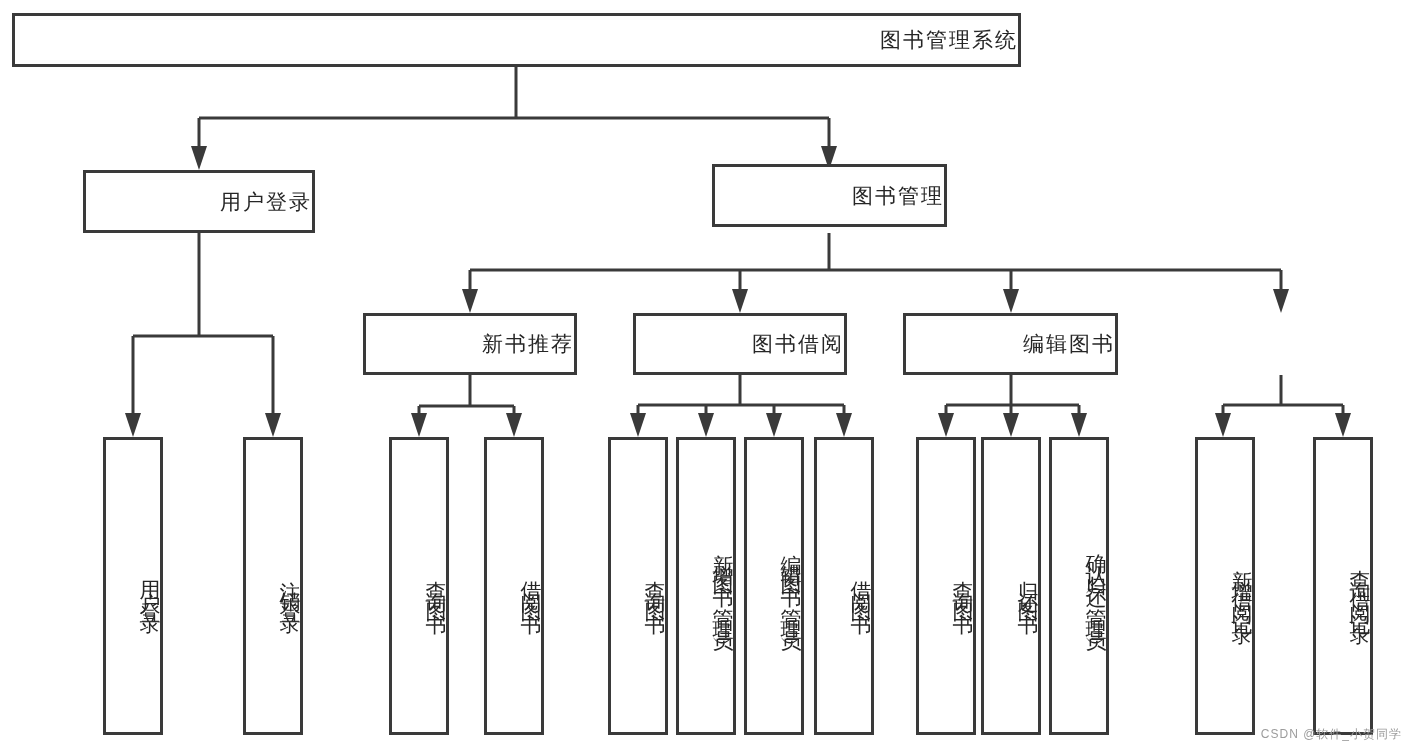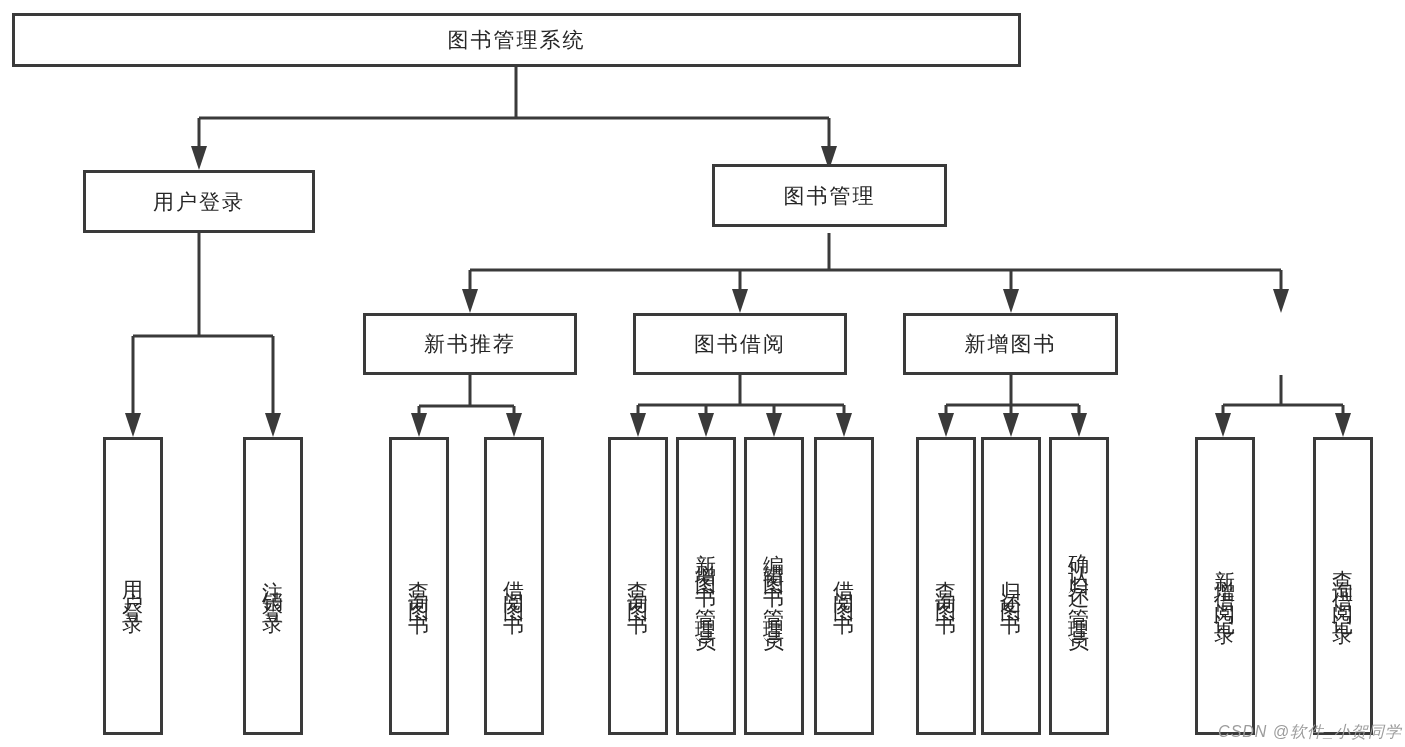--- a/index.html
+++ b/index.html
@@ -18,42 +18,41 @@
     color:var(--text);
   }
   #wires{position:absolute;left:0;top:0;width:1405px;height:747px;color:var(--line);}
   #wires path{stroke:currentColor;stroke-width:3;fill:none;}
   #wires polygon{fill:currentColor;stroke:none;}
   .box{
     position:absolute;
     box-sizing:border-box;
     border:3px solid var(--line);
     background:var(--background);
-    display:flex;align-items:center;justify-content:center;
+    display:flex;align-items:center;justify-content:flex-end;font-family:Liberation Serif, serif;
   }
   .hlabel{
     font-size:21px;letter-spacing:2px;color:var(--text);white-space:nowrap;
   }
   .vlabel{
     writing-mode:vertical-lr;
     text-orientation:mixed;
     font-size:21px;
     letter-spacing:11px;
     color:var(--text);
     line-height:1;
     white-space:nowrap;
   }
   .watermark{
     position:absolute;
     right:3px;bottom:4px;
-    font-size:16px;
+    font-size:12px;
     color:var(--watermark);
     letter-spacing:1px;
     white-space:nowrap;
-    font-style:italic;
   }
 </style>
 </head>
 <body>
 
 <div id="stage">
 
   <svg id="wires" viewBox="0 0 1405 747" xmlns="http://www.w3.org/2000/svg">
     <g>
       <path d="M516,67 V118 M199,118 H829 M199,118 V150 M829,118 V150"></path>
@@ -108,21 +107,21 @@
     <span class="hlabel">图书管理</span>
   </div>
 
   <div class="box" style="left:633px;top:313px;width:214px;height:62px">
     <span class="hlabel">图书借阅</span>
   </div>
   <div class="box" style="left:363px;top:313px;width:214px;height:62px">
     <span class="hlabel">新书推荐</span>
   </div>
   <div class="box" style="left:903px;top:313px;width:215px;height:62px">
-    <span class="hlabel">新增图书</span>
+    <span class="hlabel">编辑图书</span>
   </div>
 
   <div class="box" style="left:103px;top:437px;width:60px;height:298px">
     <span class="vlabel">用户登录</span>
   </div>
   <div class="box" style="left:243px;top:437px;width:60px;height:298px">
     <span class="vlabel">注销登录</span>
   </div>
 
   <div class="box" style="left:389px;top:437px;width:60px;height:298px">

